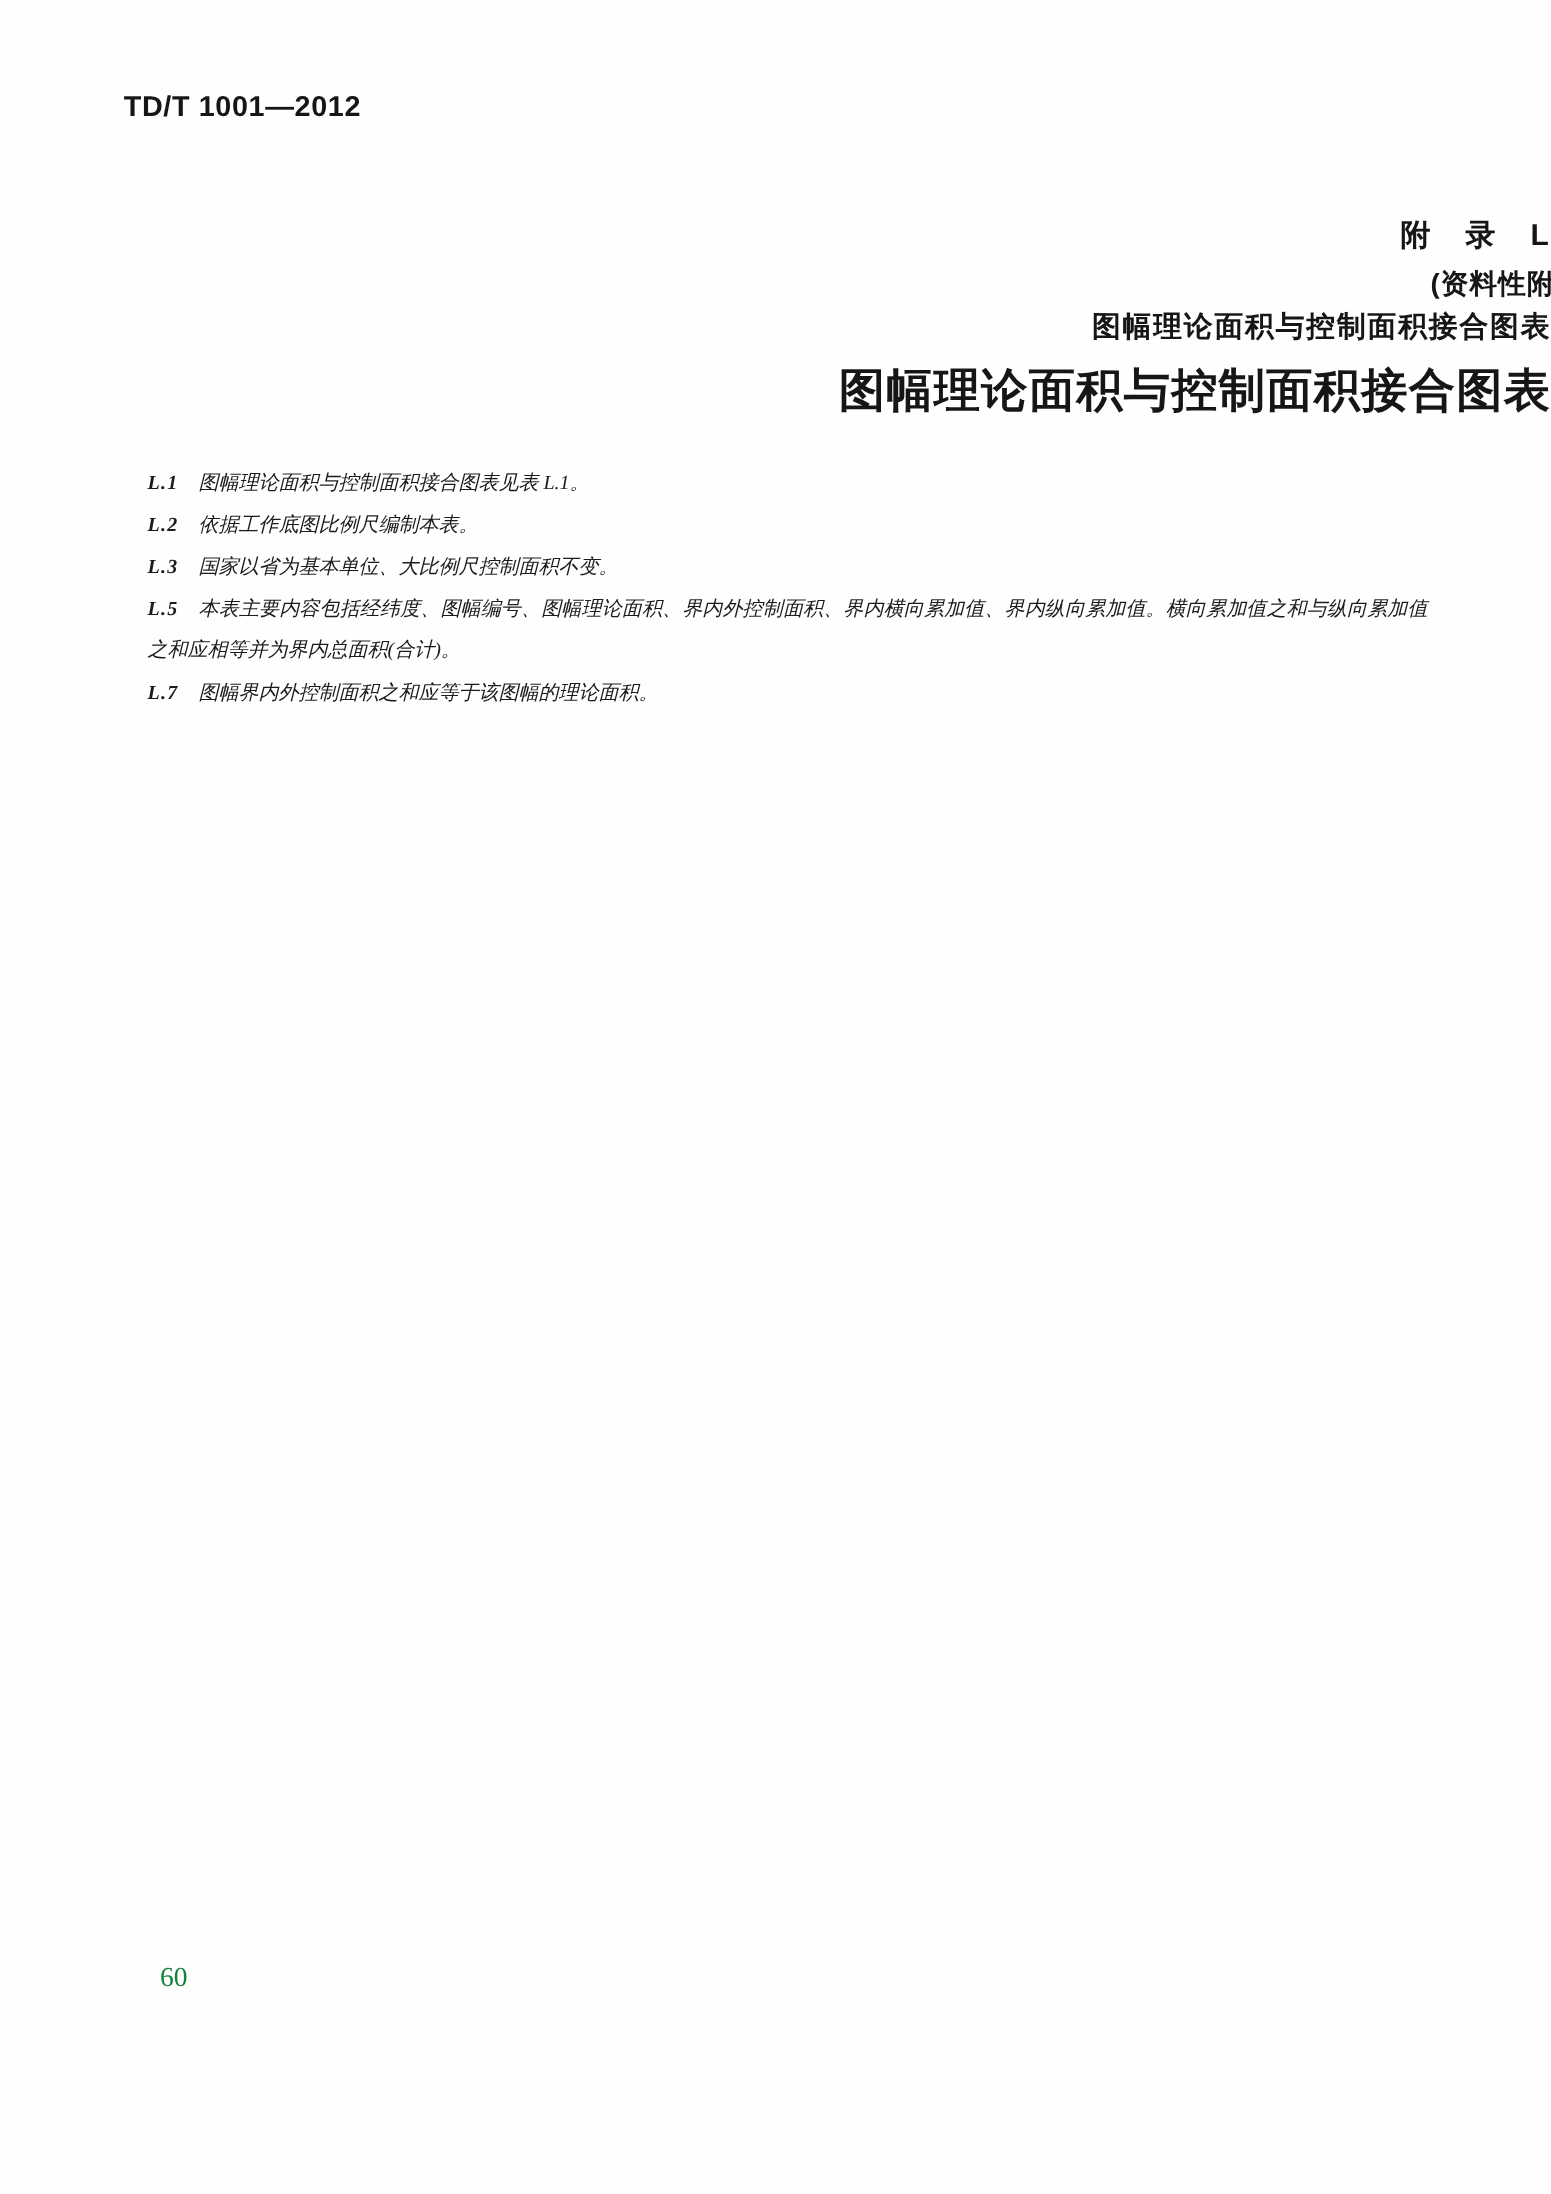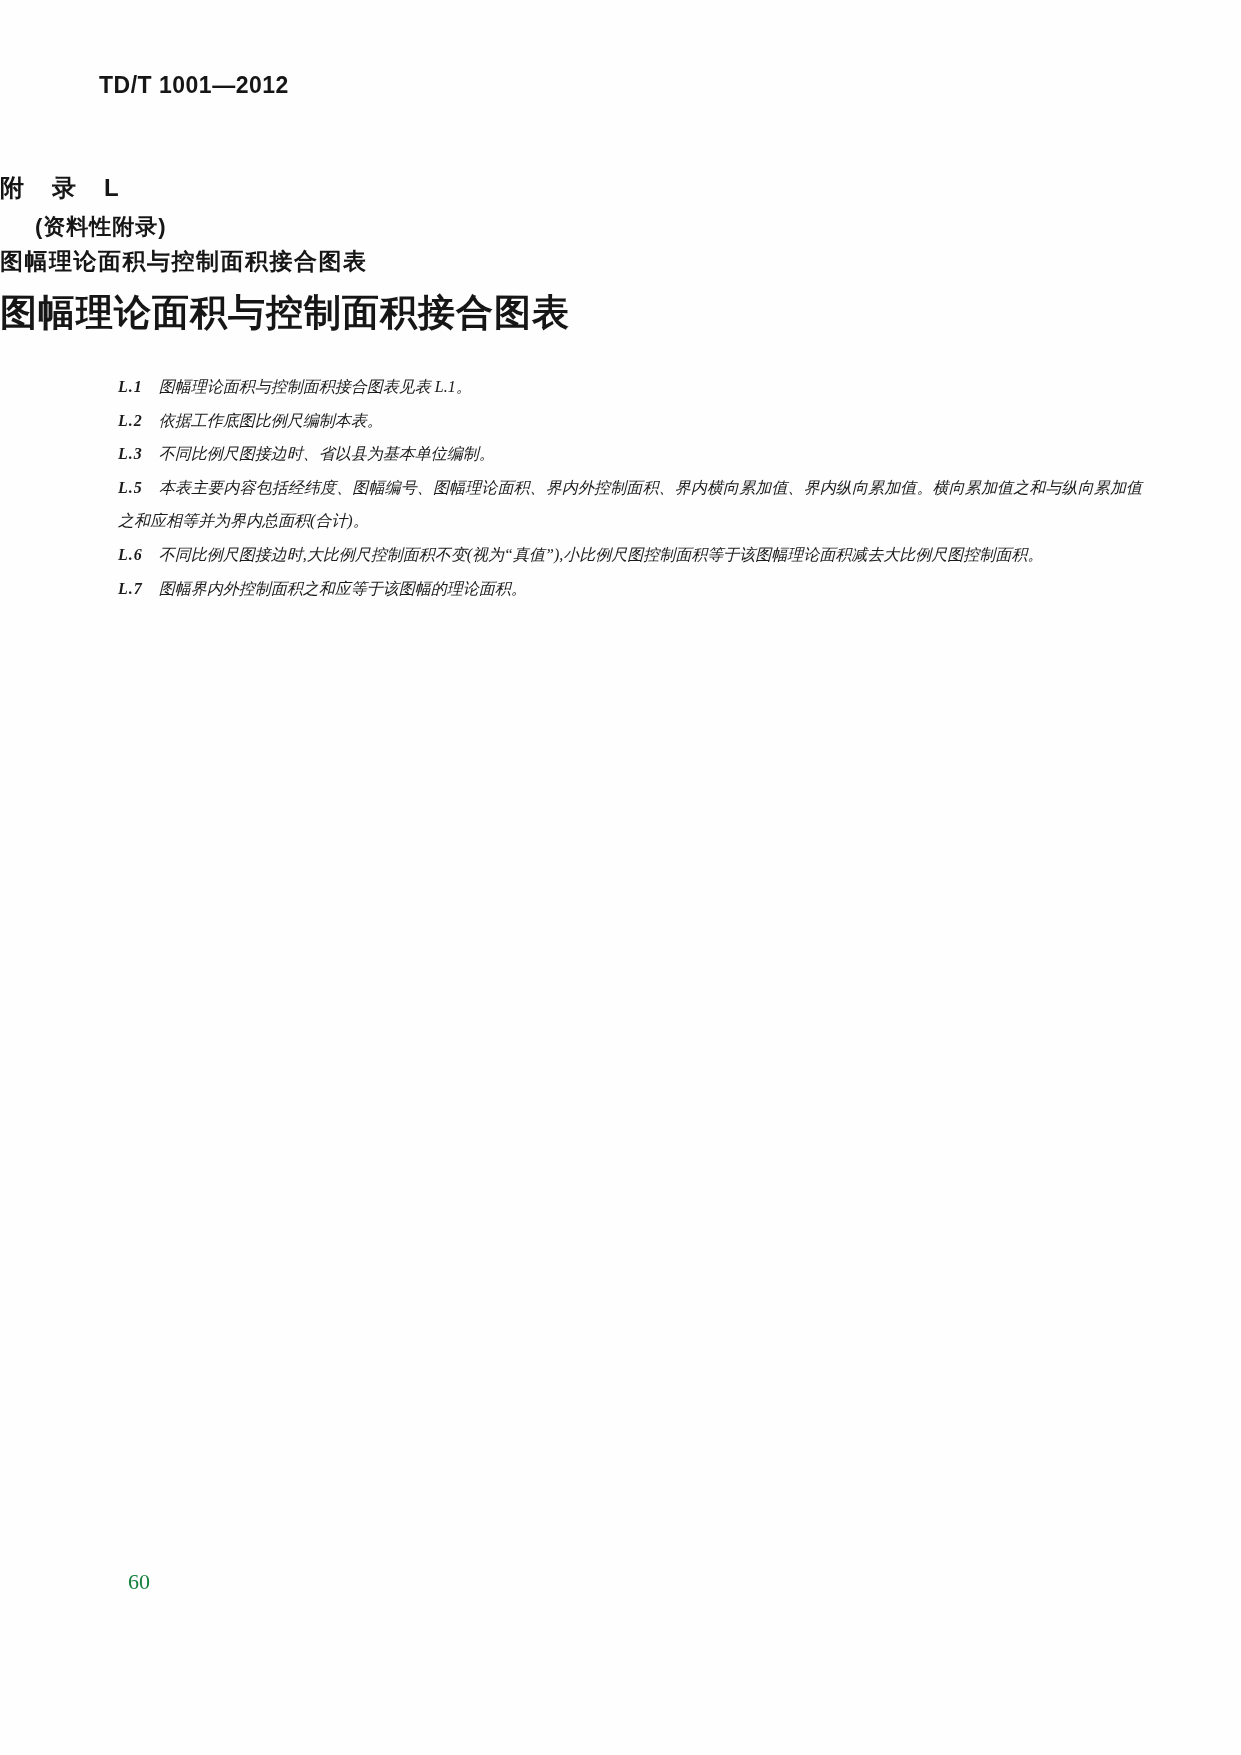--- a/index.html
+++ b/index.html
@@ -24,21 +24,21 @@
     font-family: "Liberation Sans", "DejaVu Sans", sans-serif;
     font-weight: bold;
     font-size: 23px;
     letter-spacing: 0.5px;
     color: #161616;
   }
   .heading-block {
     position: absolute;
     left: 0;
     width: 100%;
-    text-align: left;
+    text-align: right;
     font-family: "Liberation Sans", "DejaVu Sans", sans-serif;
     font-weight: bold;
     color: #161616;
   }
   .appendix-label {
     top: 172px;
     font-size: 24px;
     letter-spacing: 2px;
   }
   .appendix-note {
@@ -100,27 +100,24 @@
   <div class="heading-block page-title">图幅理论面积与控制面积接合图表</div>
 
   <div class="clauses">
     <p class="clause">
       <span class="cid">L.1</span><span class="ctext">图幅理论面积与控制面积接合图表见表 L.1。</span>
     </p>
     <p class="clause">
       <span class="cid">L.2</span><span class="ctext">依据工作底图比例尺编制本表。</span>
     </p>
     <p class="clause">
-      <span class="cid">L.3</span><span class="ctext">不同比例尺图接边时、省以县为基本单位编制。</span>
+      <span class="cid">L.3</span><span class="ctext">国家以省为基本单位、大比例尺控制面积不变。</span>
     </p>
     <p class="clause">
       <span class="cid">L.5</span><span class="ctext">本表主要内容包括经纬度、图幅编号、图幅理论面积、界内外控制面积、界内横向累加值、界内纵向累加值。横向累加值之和与纵向累加值之和应相等并为界内总面积(合计)。</span>
-    </p>
-    <p class="clause">
-      <span class="cid">L.6</span><span class="ctext">不同比例尺图接边时,大比例尺控制面积不变(视为“真值”),小比例尺图控制面积等于该图幅理论面积减去大比例尺图控制面积。</span>
     </p>
     <p class="clause">
       <span class="cid">L.7</span><span class="ctext">图幅界内外控制面积之和应等于该图幅的理论面积。</span>
     </p>
   </div>
 
   <div class="page-number">60</div>
 
 </div>
 

